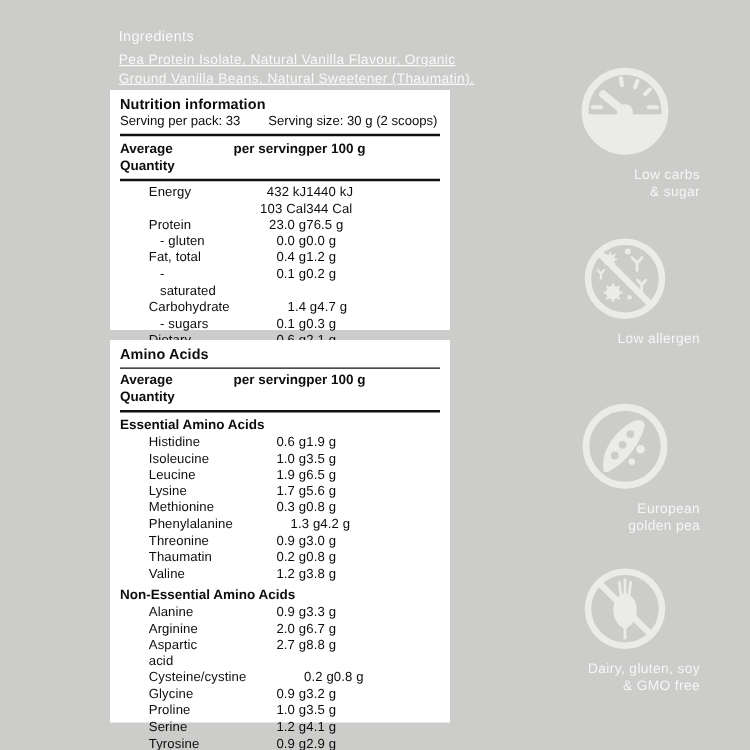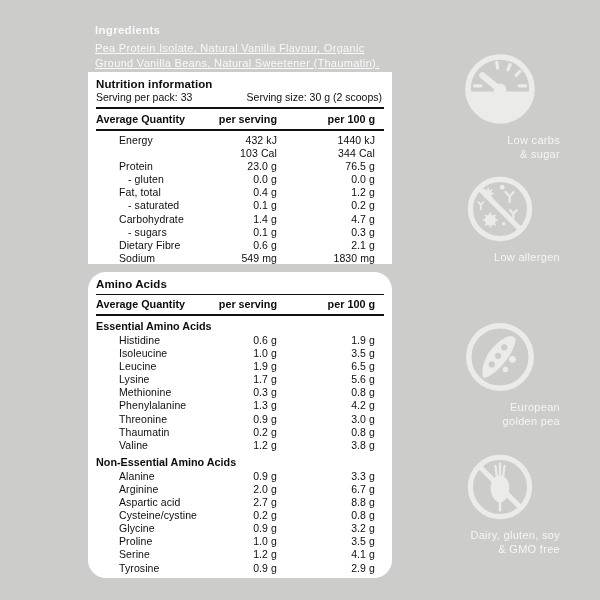--- a/index.html
+++ b/index.html
@@ -11,58 +11,58 @@
     -webkit-font-smoothing: antialiased;
   }
   .stage { position: absolute; inset: 0; }
 
   
   .ingredients {
     position: absolute; left: 95px; top: 24px; width: 292px;
     color: rgba(255,255,255,0.88);
     letter-spacing: 0.3px;
   }
-  .ingredients .ing-title { font-weight: bold; font-size: 11.5px; margin-bottom: 5px; }
+  .ingredients .ing-title { font-weight: normal; font-size: 11.5px; margin-bottom: 5px; }
   .ingredients .ing-text  { font-size: 11px; line-height: 15px; white-space: pre-line; text-decoration: underline; }
 
   
   .panel {
-    position: absolute; left: 88px; width: 304px;
+    position: absolute; left: 88px; width: 272px;
     background: #ffffff; color: #0d0d0d;
     padding: 5px 8px 4px 8px;
   }
   .panel.nutrition { top: 72px;  height: 192px; }
-  .panel.amino     { top: 272px; height: 306px; border-radius: 18px; }
+  .panel.amino     { top: 272px; height: 306px; }
 
   .p-title { font-weight: bold; font-size: 11.5px; line-height: 14px; letter-spacing: 0.1px; }
   .serving-line {
     display: flex; justify-content: space-between;
     font-size: 10.5px; line-height: 13px; padding-right: 2px; align-items: flex-end;
   }
   .rule-thick { border: none; border-top: 2.6px solid #111; margin: 3px 0 3px 0; }
   .rule-thin  { border: none; border-top: 1.3px solid #111; margin: 3px 0 2px 0; }
 
   .thead, .trow { display: grid; grid-template-columns: 1fr 70px 107px; align-items: baseline; }
   .thead { font-weight: bold; font-size: 10.8px; line-height: 14px; }
   .thead .c2, .trow .c2 { text-align: right; }
-  .thead .c3, .trow .c3 { text-align: right; padding-right: 9px; }
+  .thead .c3, .trow .c3 { text-align: left; padding-right: 9px; }
   .trow { font-size: 10.5px; line-height: 13.1px; letter-spacing: 0.1px; padding-left: 23px; }
   .trow.indent .c1 { padding-left: 9px; }
   .tbody { margin-top: 3px; }
   .section-title { font-weight: bold; font-size: 10.8px; line-height: 15px; margin-top: 3px; }
 
   
   .badge { position: absolute; left: 440px; width: 120px; text-align: right; }
   .badge svg { display: block; margin: 0 auto; }
   .badge-label {
     margin-top: 5px; color: rgba(255,255,255,0.82);
     font-size: 11px; line-height: 13.5px; letter-spacing: 0.3px; white-space: pre-line;
   }
   .badge.b1 { top: 49px; }
-  .badge.b2 { top: 172px; }
+  .badge.b2 { top: 186px; }
   .badge.b3 { top: 318px; }
   .badge.b4 { top: 450px; }
 </style>
 </head>
 <body>
 
 <div class="stage">
 
   <div class="ingredients">
     <div class="ing-title">Ingredients</div>

